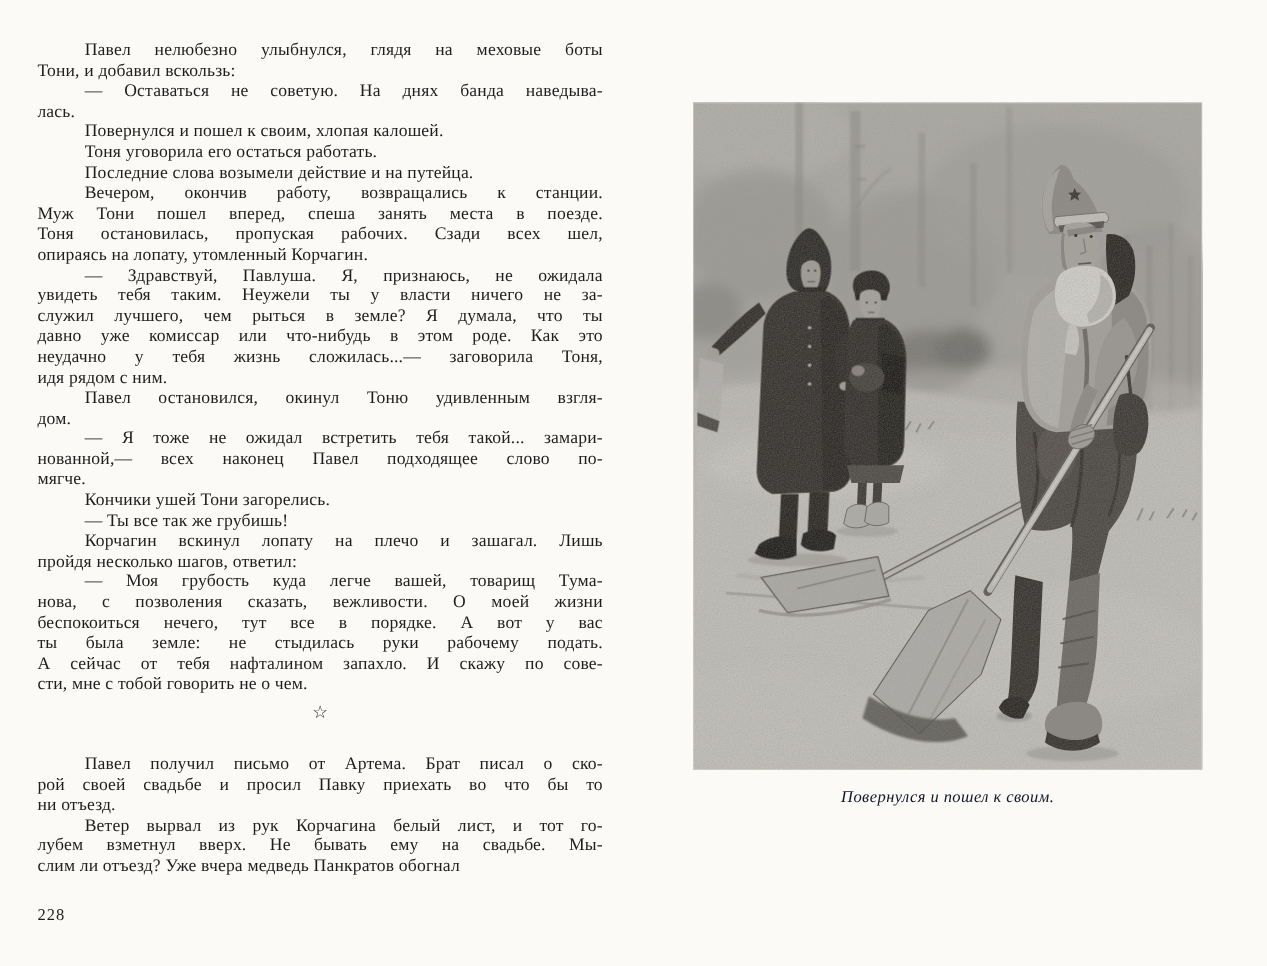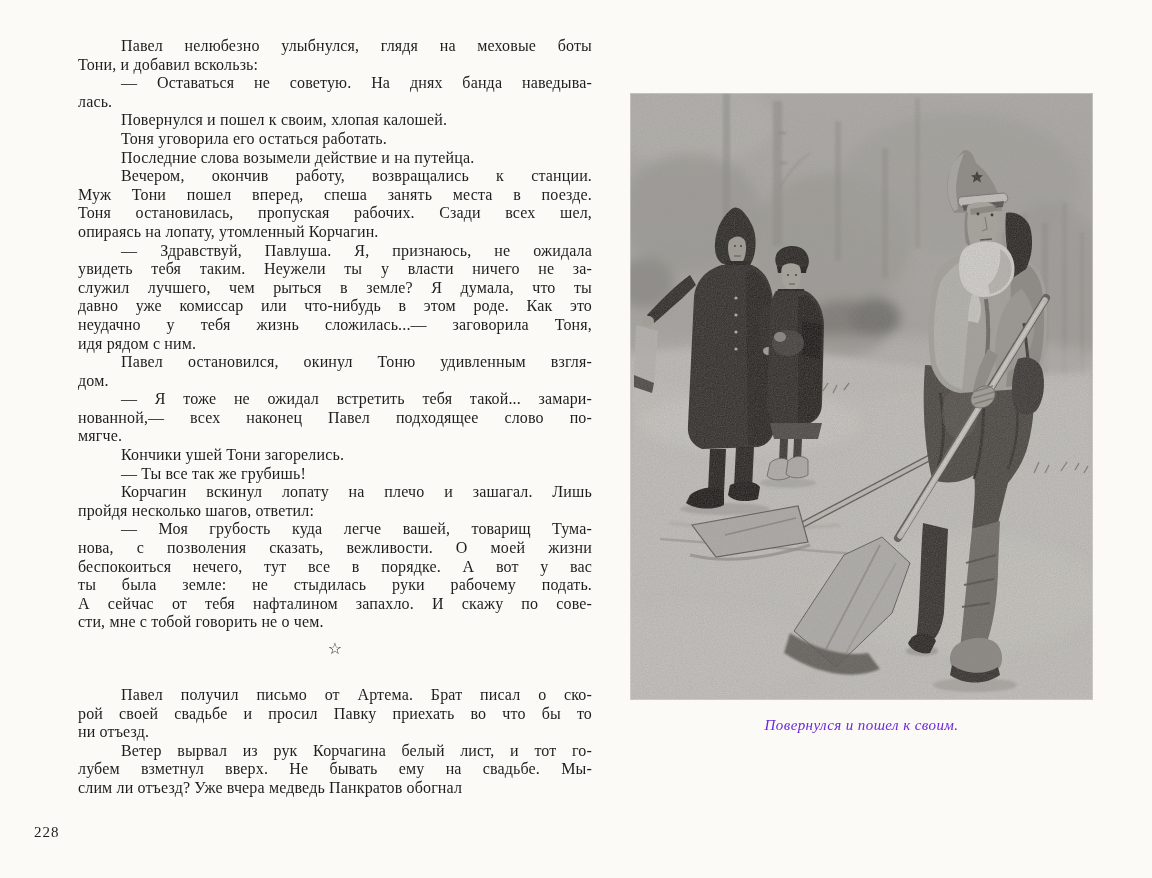--- a/index.html
+++ b/index.html
@@ -1,29 +1,29 @@
 <!DOCTYPE html>
 <html><head>
 <meta charset="utf-8">
 <style>
   html,body{margin:0;padding:0;background:#fbfaf7;}
   .spread{position:relative;width:1152px;height:878px;background:#fbfaf7;overflow:hidden;
           font-family:"Liberation Serif",serif;color:#1e1e1e;}
   .text-column{position:absolute;left:34px;top:37px;width:514px;font-size:16px;
-               line-height:18.6px;letter-spacing:0.15px;margin-left:44px;}
+               line-height:18.6px;letter-spacing:0.15px;}
   .para{margin:0;}
   .line{display:block;text-align:justify;text-align-last:justify;white-space:normal;}
   .line.last{text-align-last:left;}
   .line.first{text-indent:43px;}
   .divider{text-align:center;height:22px;line-height:22px;margin:6px 0 26px;font-size:16px;color:#222;}
   .page-number{position:absolute;left:34px;top:824px;width:514px;text-align:left;font-size:15px;
                letter-spacing:1px;}
   .illustration{position:absolute;left:630px;top:93px;width:463px;height:607px;display:block;}
   .caption{position:absolute;left:630px;top:717px;width:463px;text-align:center;
-           font-style:italic;font-size:15px;letter-spacing:0.4px;color:#6d28d9;}
+           font-style:italic;font-size:15px;letter-spacing:0.4px;color:#0f172a;}
 </style>
 </head>
 <body>
 
 <div class="spread">
 
   <div>
     <div class="text-column">
         <p class="para">
           <span class="line first">Павел нелюбезно улыбнулся, глядя на меховые боты</span>

